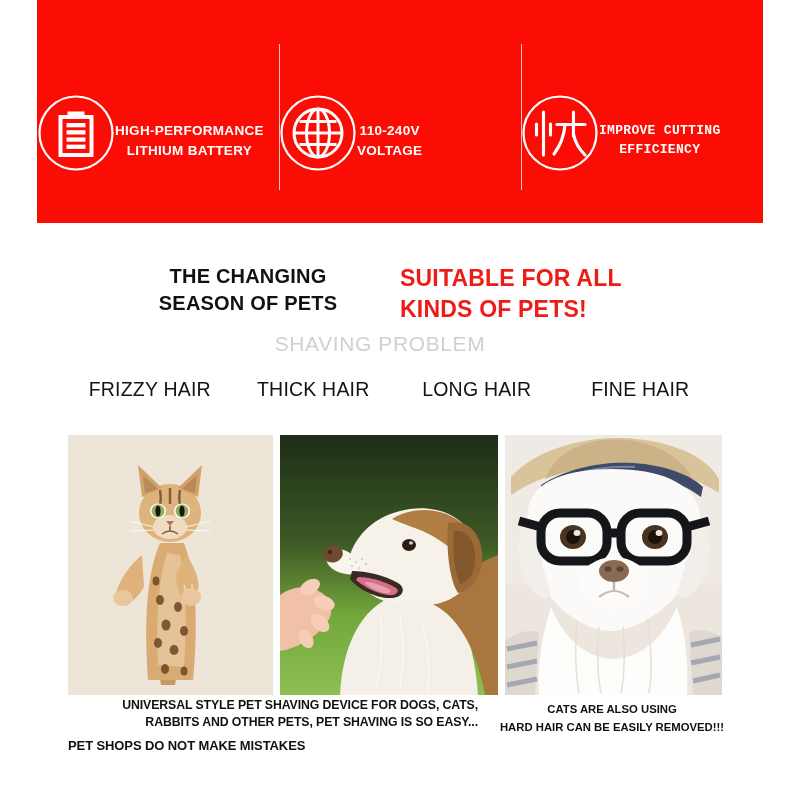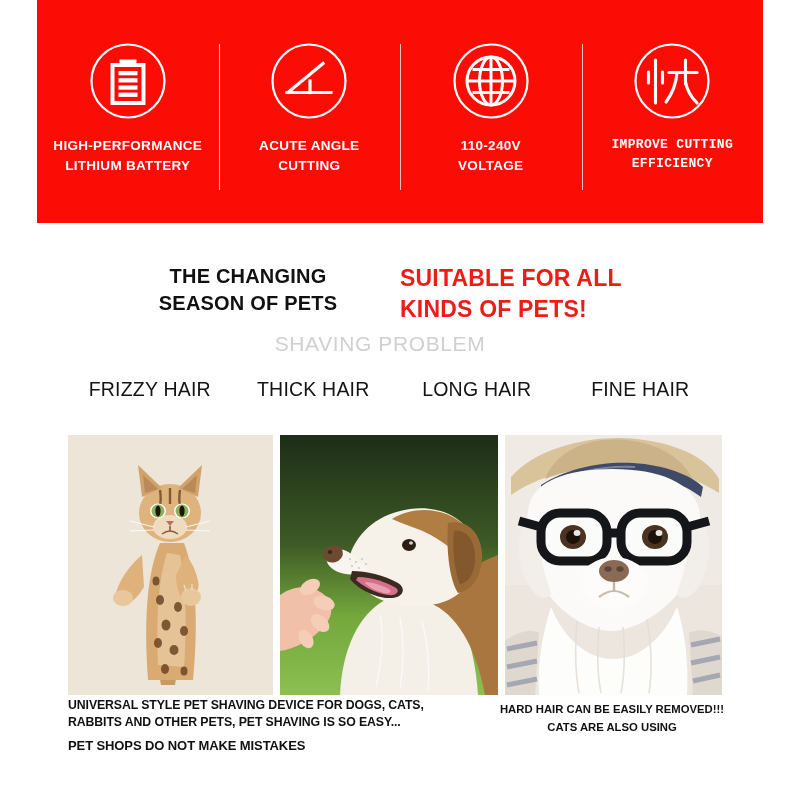--- a/index.html
+++ b/index.html
@@ -24,21 +24,21 @@
     height: 223px;
     background: #fb0d06;
     display: flex;
     flex-direction: row;
     align-items: stretch;
   }
   .feature-col {
     flex: 1 1 0;
     position: relative;
     display: flex;
-    flex-direction: column;
+    flex-direction: row;
     align-items: center;
     justify-content: flex-start;
     padding-top: 42px;
     box-sizing: border-box;
   }
   .feature-col + .feature-col::before {
     content: "";
     position: absolute;
     left: 0;
     top: 44px;
@@ -152,21 +152,21 @@
     left: 68px;
     top: 697px;
     width: 410px;
     color: #111111;
     font-size: 12.3px;
     font-weight: 700;
     line-height: 1.42;
     letter-spacing: -0.1px;
   }
   .caption-left .line-1,
-  .caption-left .line-2 { display: block; text-align: left; }
+  .caption-left .line-2 { display: block; text-align: right; }
   .caption-left .line-3 {
     display: block;
     margin-top: 5px;
     font-size: 13px;
   }
   .caption-right {
     position: absolute;
     left: 498px;
     top: 700px;
     width: 228px;
@@ -192,32 +192,20 @@
         <rect x="29.5" y="29" width="19" height="4.3" fill="#ffffff"></rect>
         <rect x="29.5" y="36.2" width="19" height="4.3" fill="#ffffff"></rect>
         <rect x="29.5" y="43.4" width="19" height="4.3" fill="#ffffff"></rect>
         <rect x="29.5" y="50.6" width="19" height="4.3" fill="#ffffff"></rect>
       </svg>
     </span>
     <span class="feature-label">HIGH-PERFORMANCE
 LITHIUM BATTERY</span>
   </div>
 
-  <div class="feature-col">
-    <span class="feature-icon">
-      <svg viewBox="0 0 78 78" xmlns="http://www.w3.org/2000/svg">
-        <circle cx="39" cy="39" r="36.5" fill="none" stroke="#ffffff" stroke-width="2.2"></circle>
-        <line x1="17" y1="50.5" x2="61" y2="50.5" stroke="#ffffff" stroke-width="3.2" stroke-linecap="square"></line>
-        <line x1="18.5" y1="50" x2="53" y2="21.5" stroke="#ffffff" stroke-width="3.2" stroke-linecap="square"></line>
-        <line x1="40" y1="50.5" x2="40" y2="39" stroke="#ffffff" stroke-width="3.2" stroke-linecap="square"></line>
-      </svg>
-    </span>
-    <span class="feature-label">ACUTE ANGLE
-CUTTING</span>
-  </div>
 
   <div class="feature-col">
     <span class="feature-icon">
       <svg viewBox="0 0 78 78" xmlns="http://www.w3.org/2000/svg">
         <circle cx="39" cy="39" r="36.5" fill="none" stroke="#ffffff" stroke-width="2.2"></circle>
         <circle cx="39" cy="39" r="24" fill="none" stroke="#ffffff" stroke-width="3"></circle>
         <ellipse cx="39" cy="39" rx="11.5" ry="24" fill="none" stroke="#ffffff" stroke-width="3"></ellipse>
         <line x1="39" y1="15" x2="39" y2="63" stroke="#ffffff" stroke-width="3"></line>
         <line x1="15" y1="39" x2="63" y2="39" stroke="#ffffff" stroke-width="3"></line>
         <line x1="20.5" y1="27.5" x2="57.5" y2="27.5" stroke="#ffffff" stroke-width="3"></line>
@@ -472,15 +460,15 @@
 
 </div>
 
 <div class="caption-left">
   <span class="line-1">UNIVERSAL STYLE PET SHAVING DEVICE FOR DOGS, CATS,</span>
   <span class="line-2">RABBITS AND OTHER PETS, PET SHAVING IS SO EASY...</span>
   <span class="line-3">PET SHOPS DO NOT MAKE MISTAKES</span>
 </div>
 
 <div class="caption-right">
+  <span>CATS ARE ALSO USING</span>
   <span>HARD HAIR CAN BE EASILY REMOVED!!!</span>
-  <span>CATS ARE ALSO USING</span>
 </div>
 
 </body></html>

